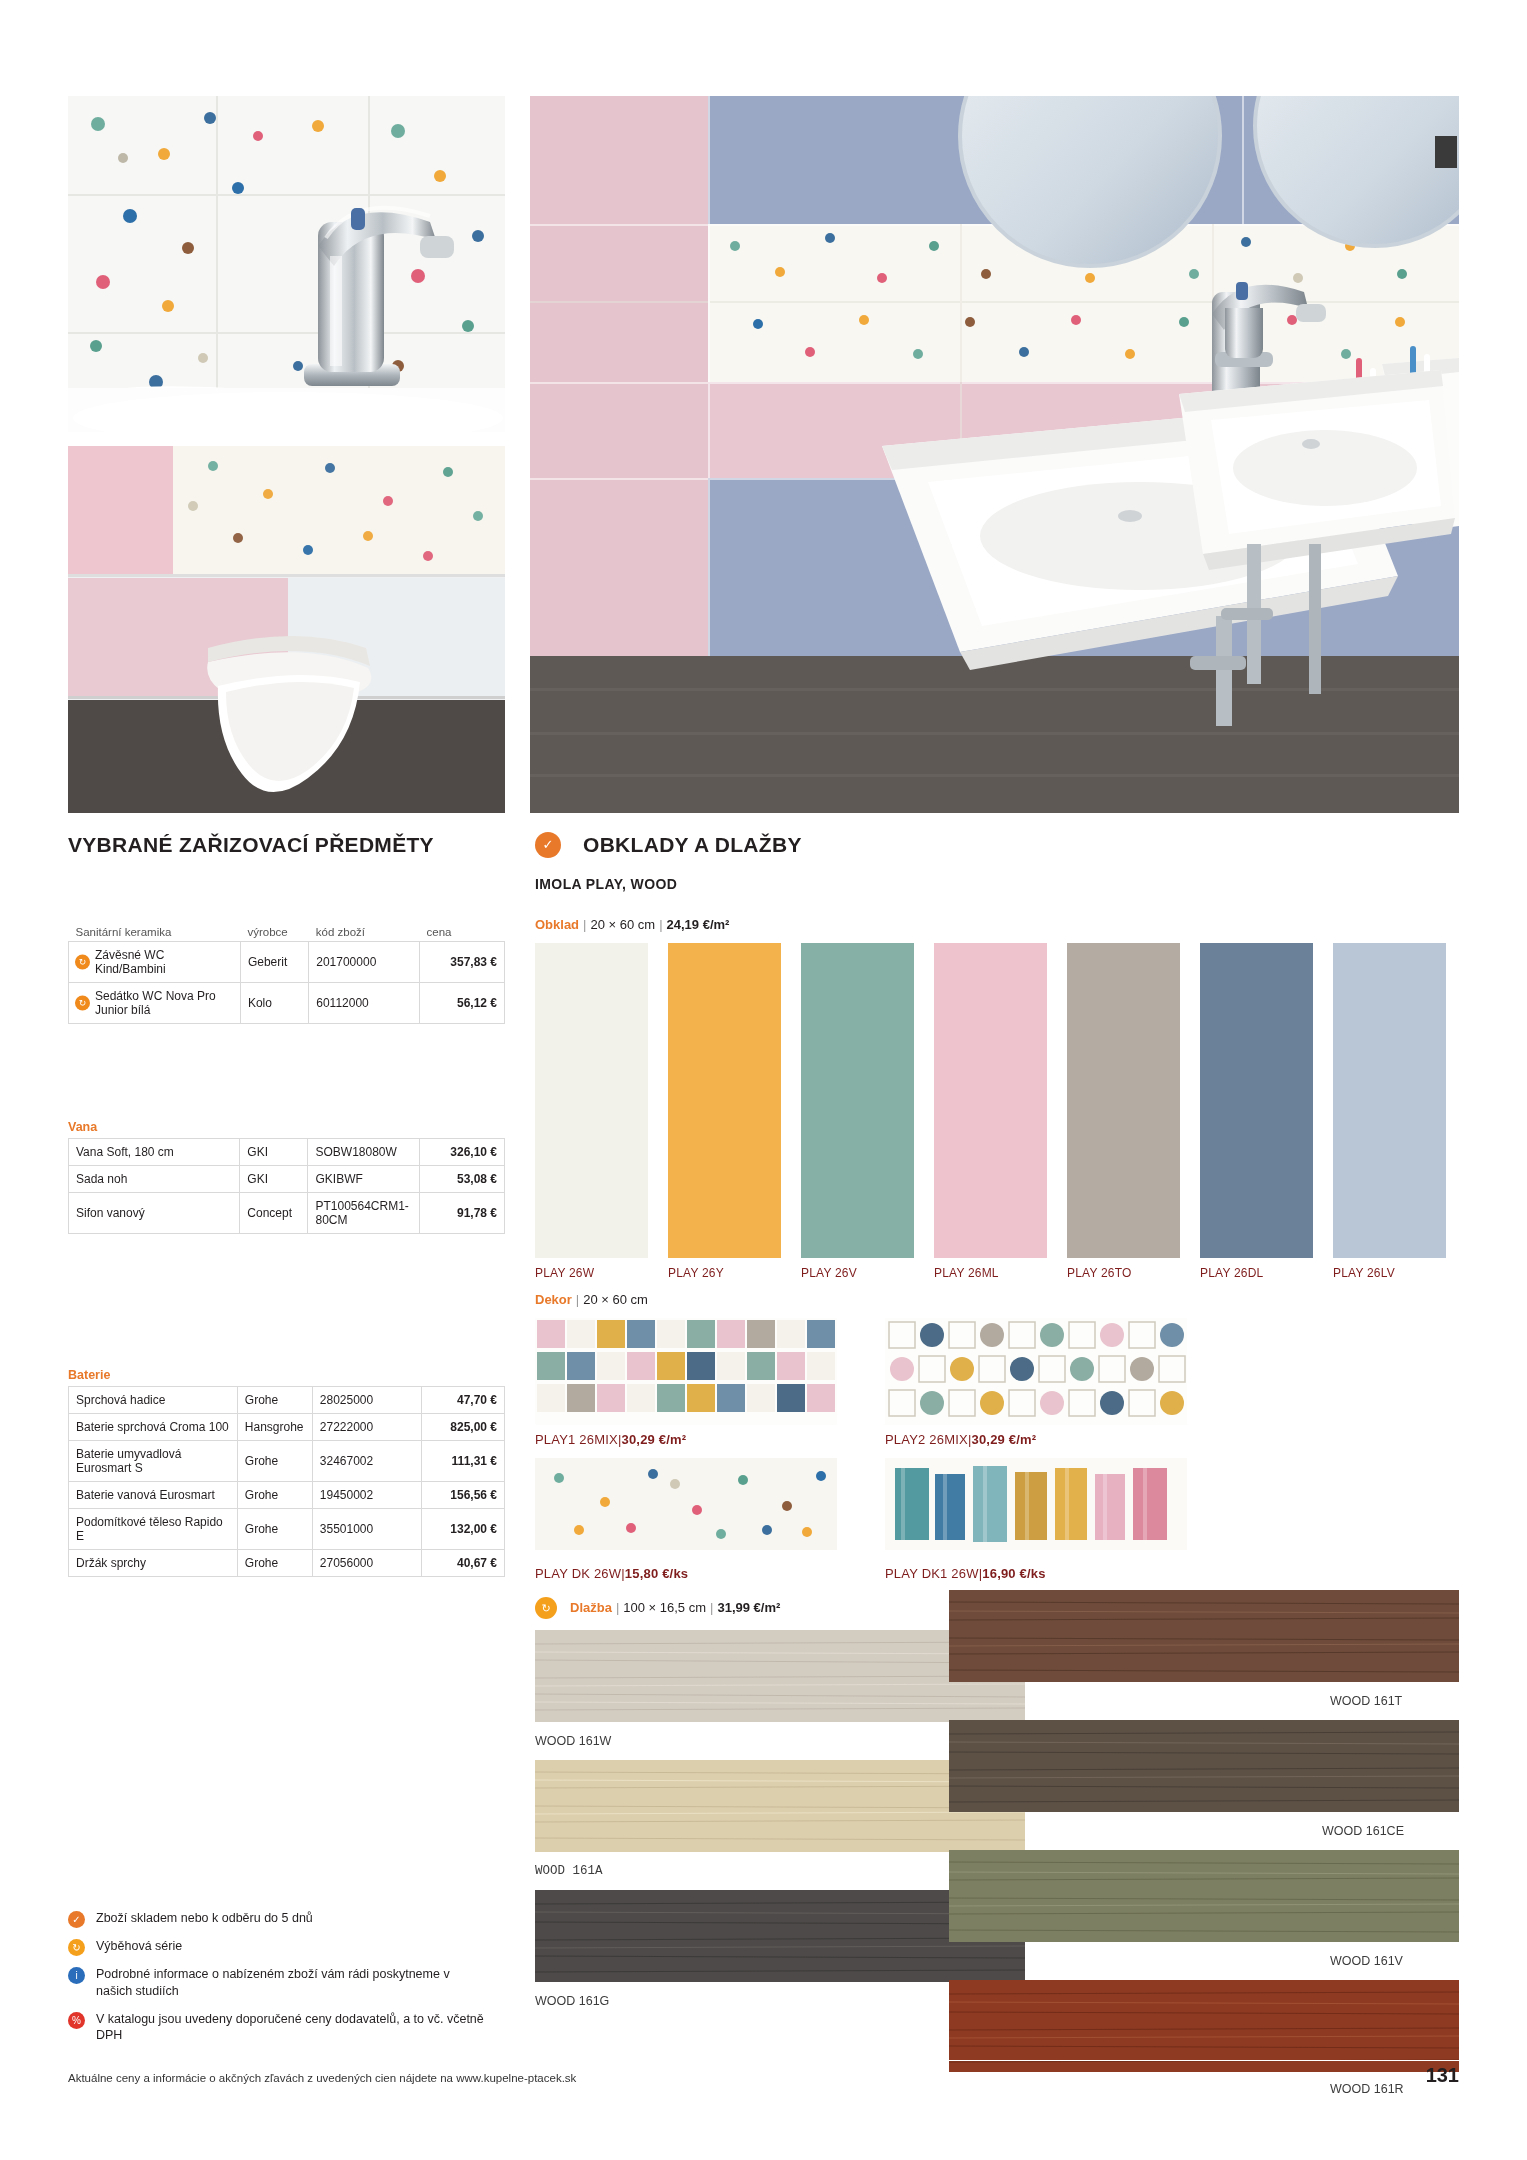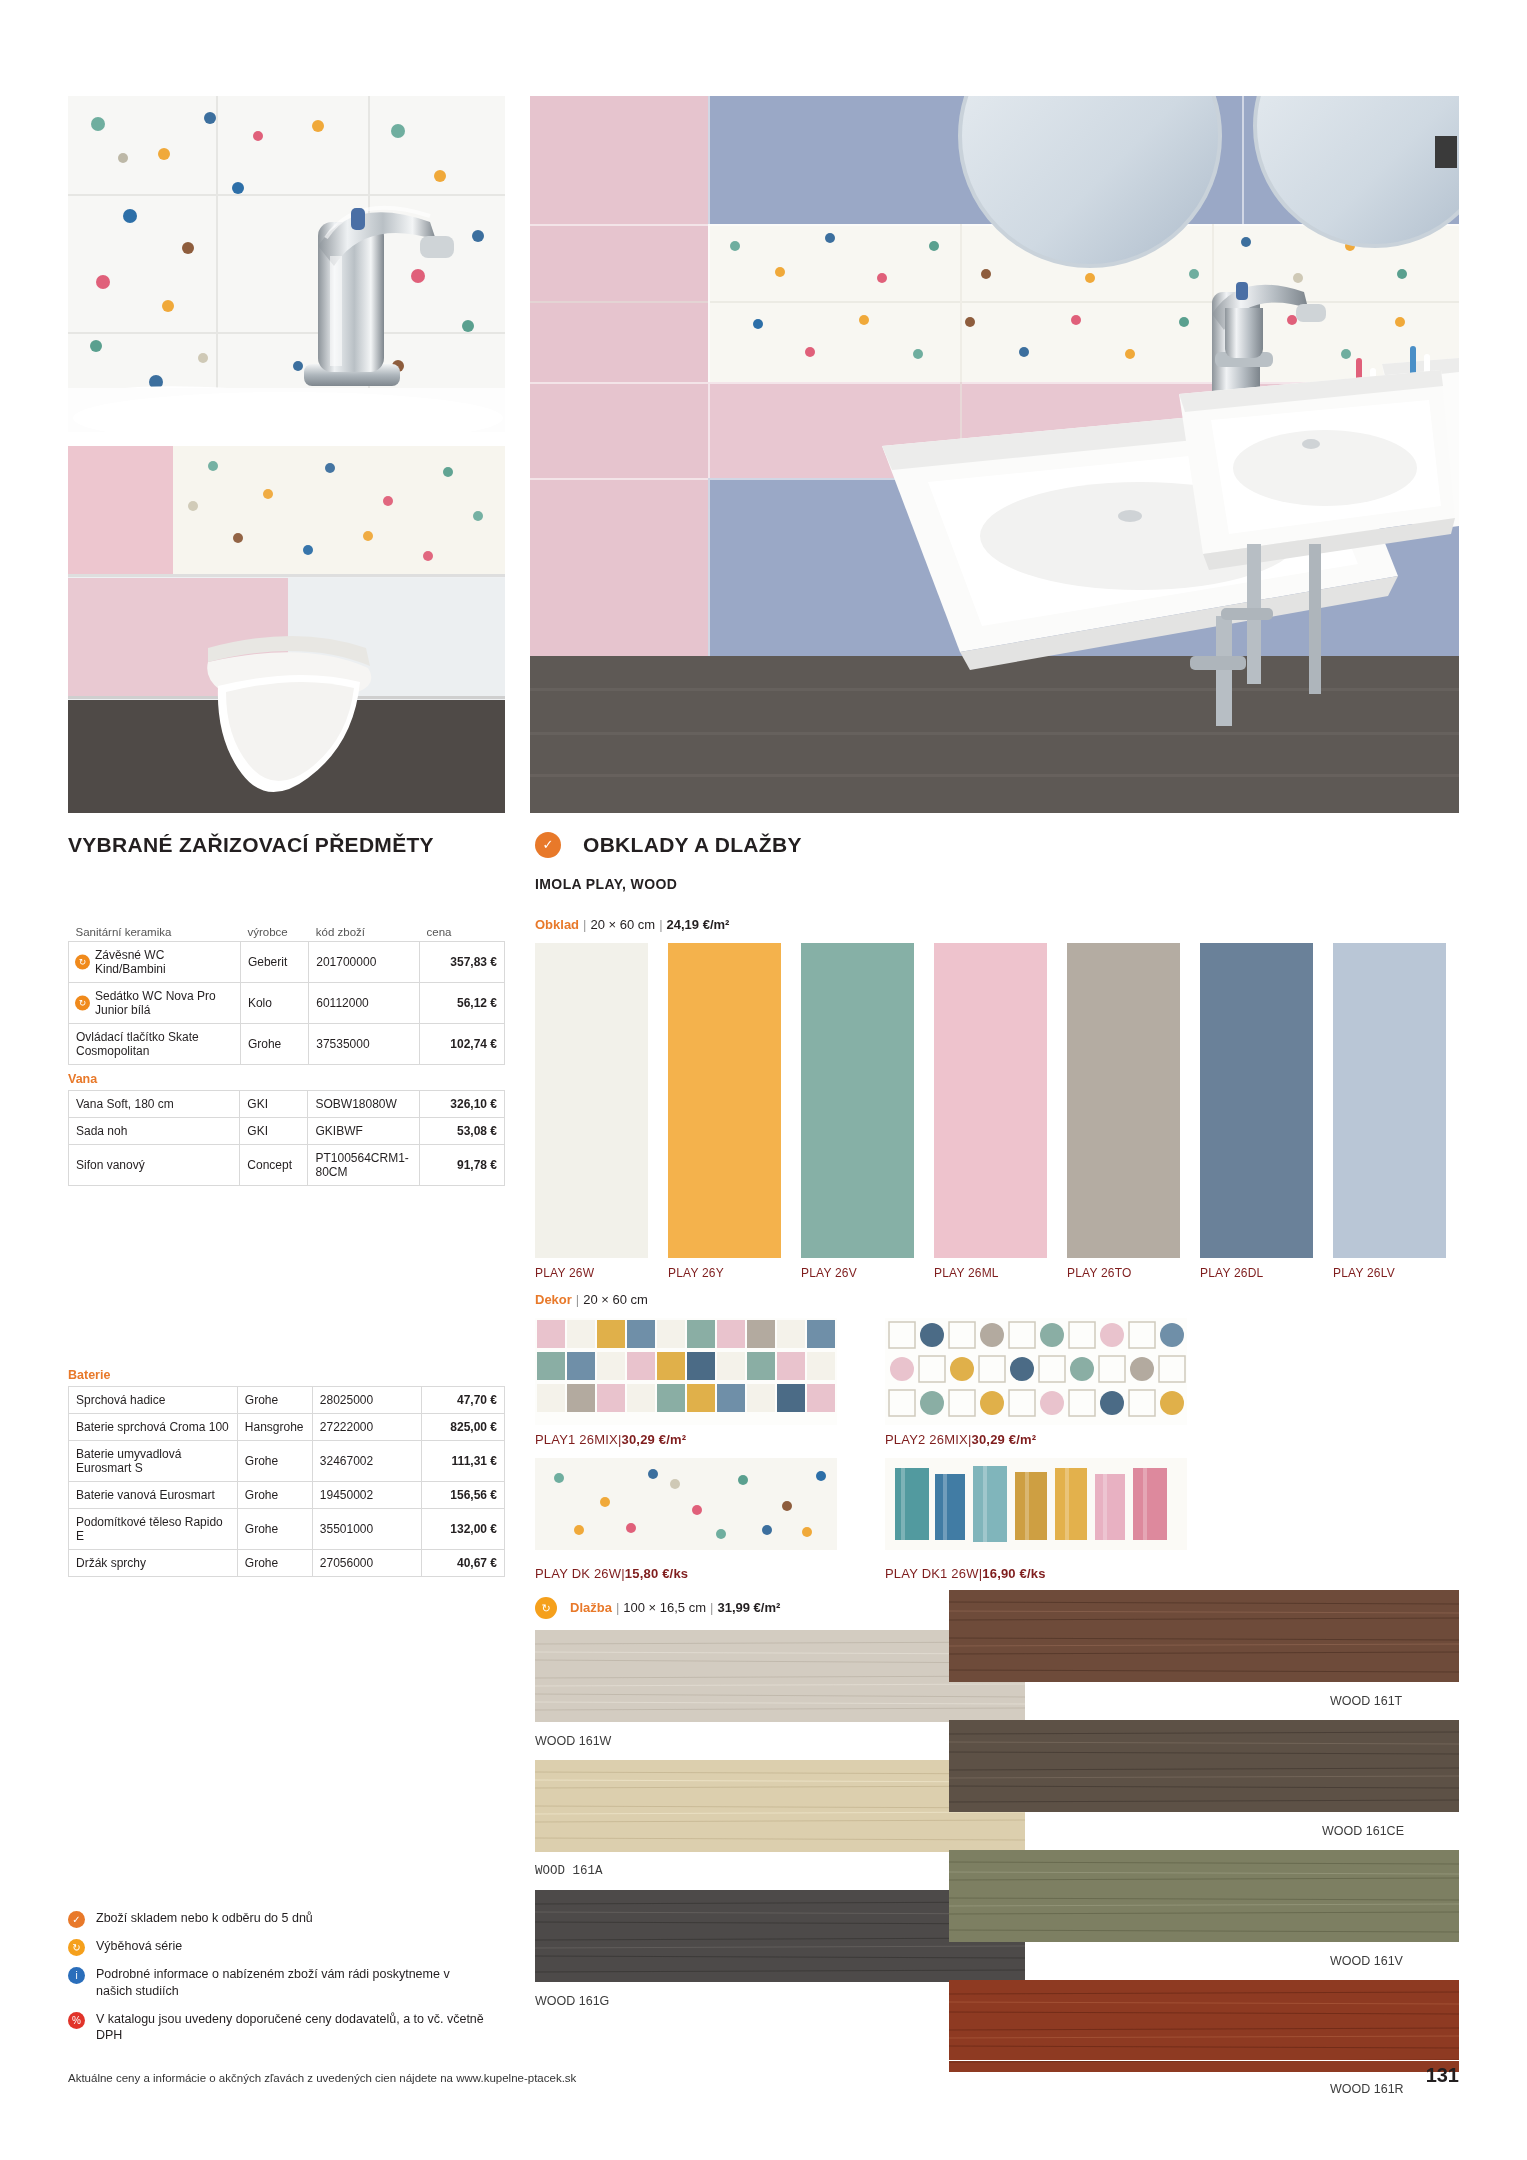--- a/index.html
+++ b/index.html
@@ -400,31 +400,25 @@
         <td class="vyr">Geberit</td>
         <td class="kod">201700000</td>
         <td class="cen price">357,83 €</td>
       </tr>
       <tr>
         <td class="name ico-cell"><span class="ico orange">↻</span><span>Sedátko WC Nova Pro Junior bílá</span></td>
         <td class="vyr">Kolo</td>
         <td class="kod">60112000</td>
         <td class="cen price">56,12 €</td>
       </tr>
-      <tr>
-        <td class="name">Ovládací tlačítko Skate Cosmopolitan</td>
-        <td class="vyr">Grohe</td>
-        <td class="kod">37535000</td>
-        <td class="cen price">102,74 €</td>
-      </tr>
     </tbody>
       </table>
   </div>
 
-  <div class="tbl" style="top:1072px;">
+  <div class="tbl" style="top:1120px;">
     <div class="cap">Vana</div>
     <table class="t">
       <tbody>
           <tr>
         <td class="name">Vana Soft, 180 cm</td>
         <td class="vyr">GKI</td>
         <td class="kod">SOBW18080W</td>
         <td class="cen price">326,10 €</td>
       </tr>
       <tr>

